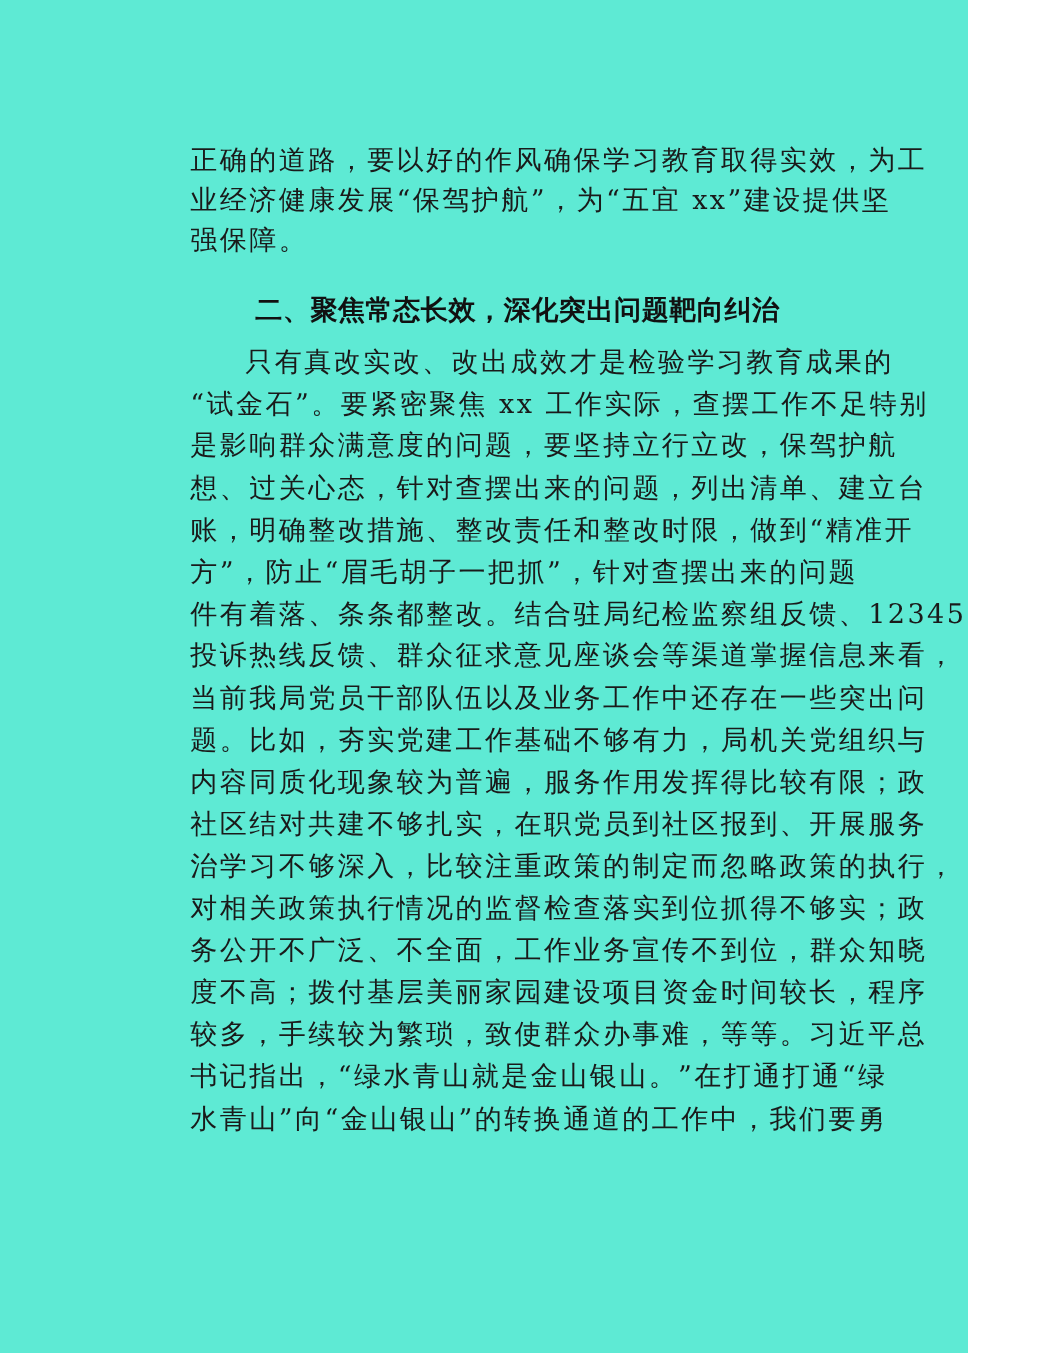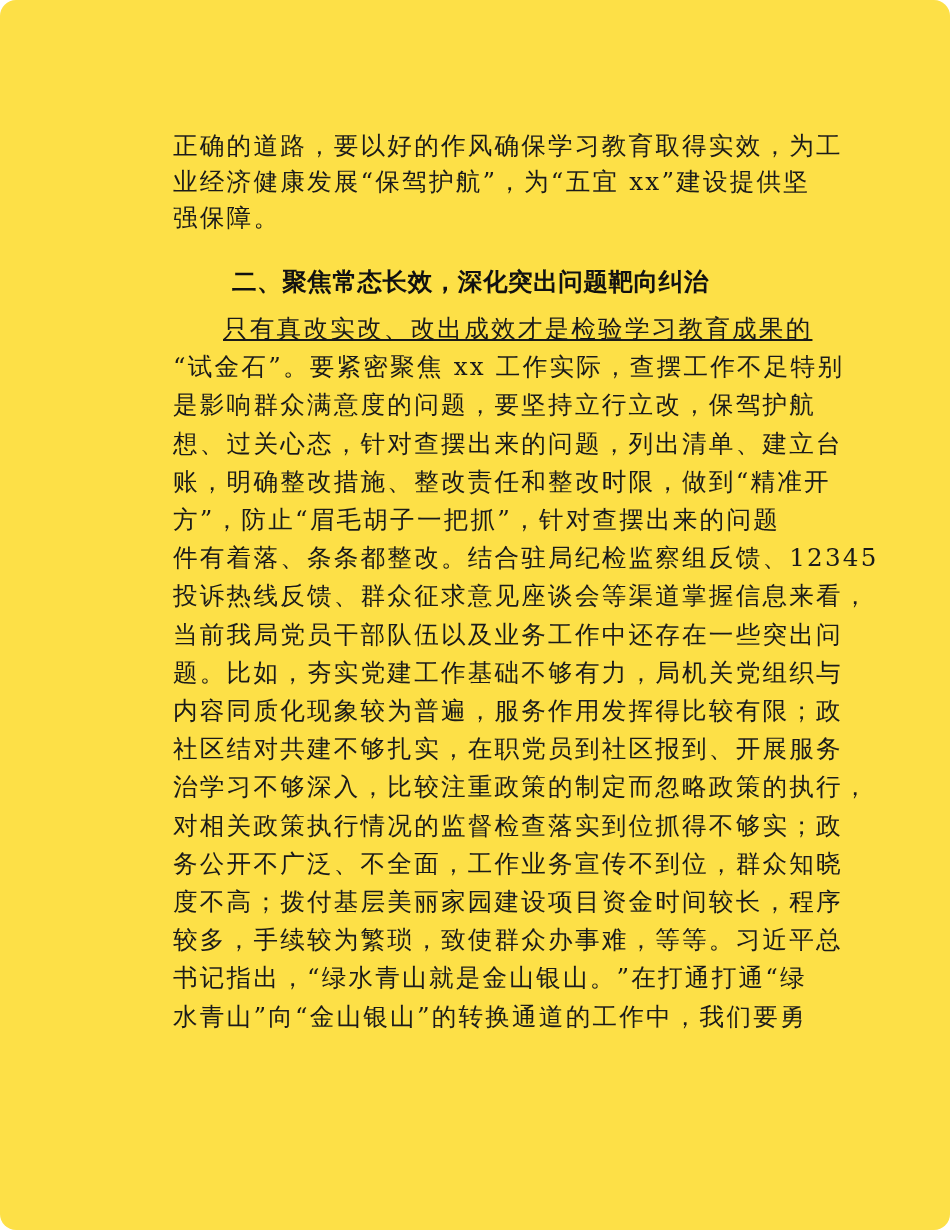--- a/index.html
+++ b/index.html
@@ -1,18 +1,18 @@
 <!DOCTYPE html>
 <html><head>
 <meta charset="utf-8">
 <style>
   html, body { margin: 0; padding: 0; background: #ffffff; }
   body { width: 950px; height: 1230px; position: relative; overflow: hidden; }
   .page {
-    position: absolute; left: 0; top: 0; width: 950px; height: 1230px; background: #fde047; border-radius: 16px;
+    position: absolute; left: 0; top: 0; width: 880px; height: 1230px; background: #5eead4;
   }
   .para {
     position: absolute;
     left: 173px;
     width: 640px;
     font-family: "DejaVu Serif", "Liberation Serif", serif;
     font-size: 24.6px;
     color: #1a1a1a;
     letter-spacing: 2.2px;
     text-align: justify;
@@ -42,21 +42,21 @@
 
   <div class="para p1">
     <span class="line">正确的道路，要以好的作风确保学习教育取得实效，为工</span>
     <span class="line">业经济健康发展“保驾护航”，为“五宜 xx”建设提供坚</span>
     <span class="line">强保障。</span>
   </div>
 
   <h2 class="heading">二、聚焦常态长效，深化突出问题靶向纠治</h2>
 
   <div class="para p2" style="text-indent:0;">
-    <span class="line" style="padding-left:50px;text-decoration:underline;">只有真改实改、改出成效才是检验学习教育成果的</span>
+    <span class="line" style="padding-left:50px;">只有真改实改、改出成效才是检验学习教育成果的</span>
     <span class="line">“试金石”。要紧密聚焦 xx 工作实际，查摆工作不足特别</span>
     <span class="line">是影响群众满意度的问题，要坚持立行立改，保驾护航</span>
     <span class="line">想、过关心态，针对查摆出来的问题，列出清单、建立台</span>
     <span class="line">账，明确整改措施、整改责任和整改时限，做到“精准开</span>
     <span class="line">方”，防止“眉毛胡子一把抓”，针对查摆出来的问题</span>
     <span class="line">件有着落、条条都整改。结合驻局纪检监察组反馈、12345</span>
     <span class="line">投诉热线反馈、群众征求意见座谈会等渠道掌握信息来看，</span>
     <span class="line">当前我局党员干部队伍以及业务工作中还存在一些突出问</span>
     <span class="line">题。比如，夯实党建工作基础不够有力，局机关党组织与</span>
     <span class="line">内容同质化现象较为普遍，服务作用发挥得比较有限；政</span>

